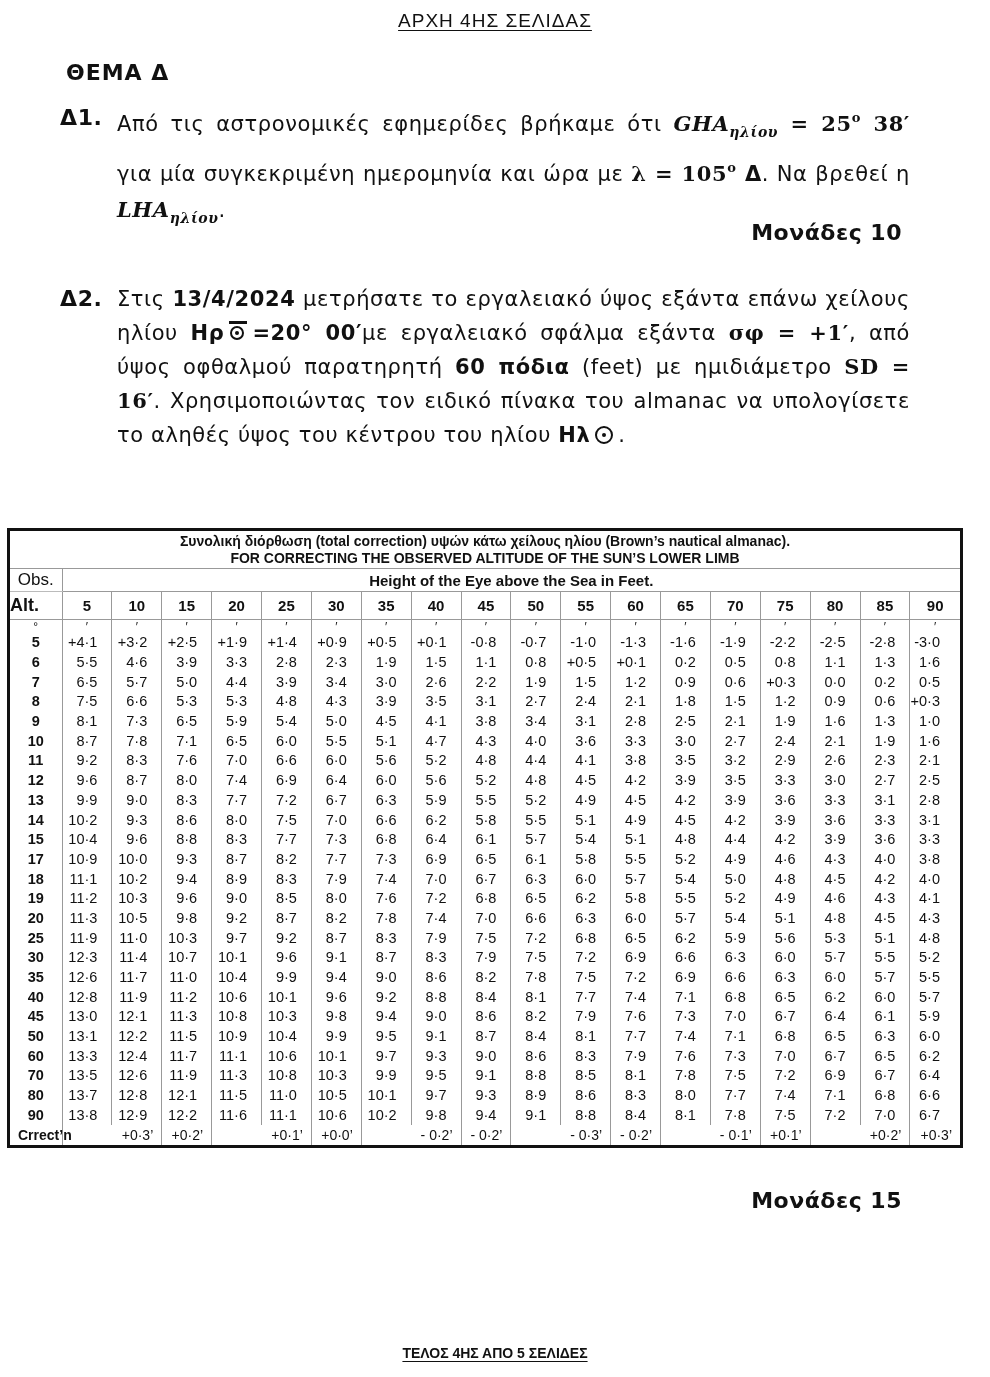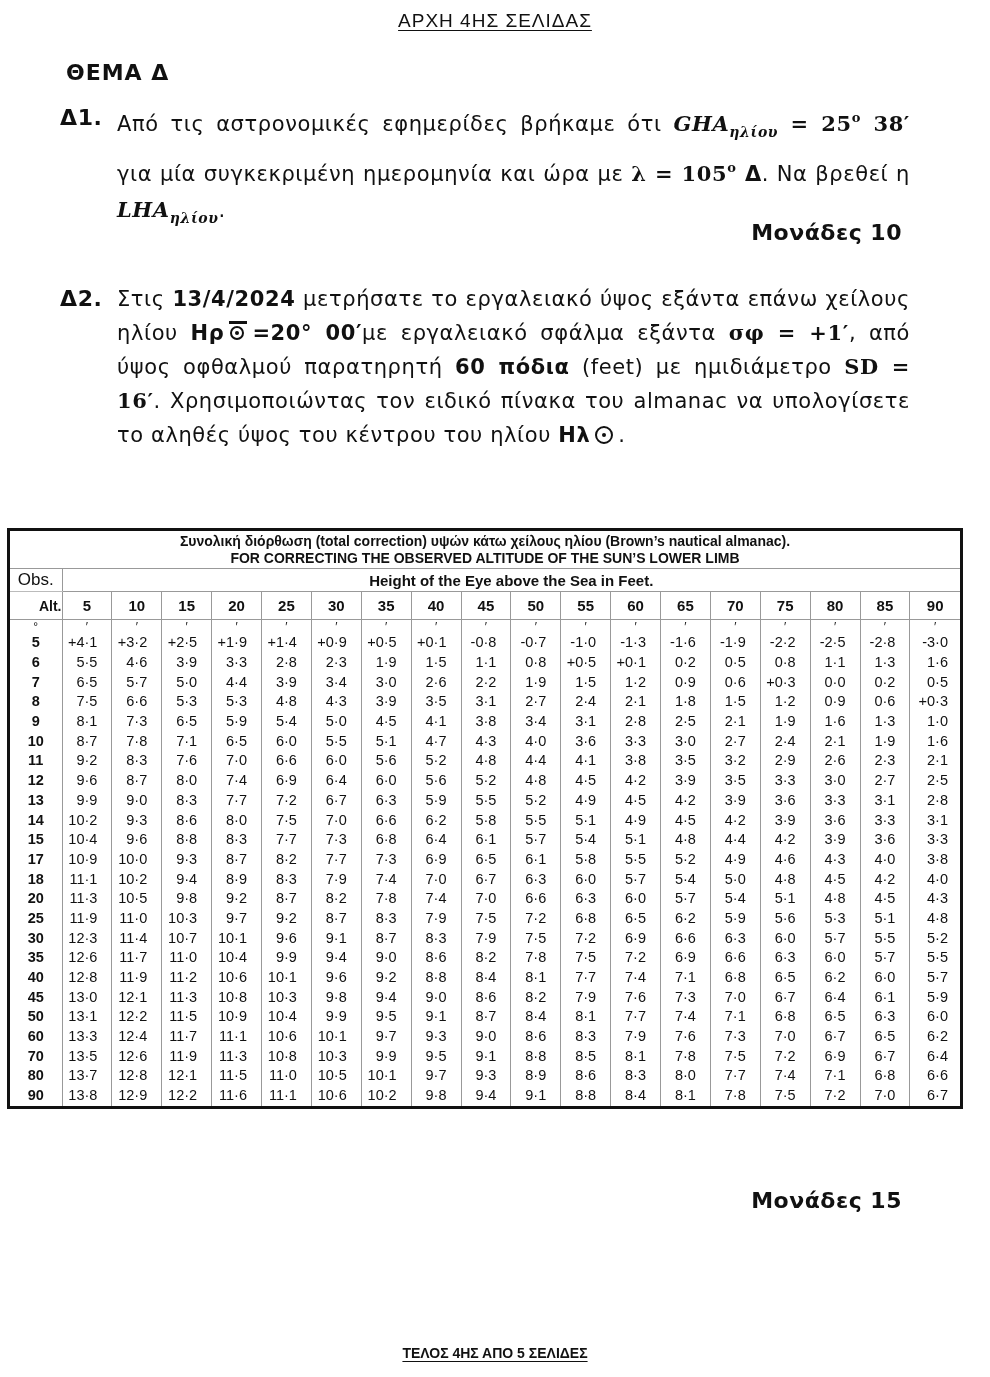--- a/index.html
+++ b/index.html
@@ -43,27 +43,27 @@
       position: absolute; left: 7px; top: 509px; width: 956px;
       border: 3px solid #111; box-sizing: border-box;
       font-family: "Liberation Sans", sans-serif;
       margin-top: 19px;
     }
     table { border-collapse: collapse; width: 100%; table-layout: fixed; }
     td, th { padding: 0; font-size: 14px; }
     .title-cell { text-align: center; font-weight: bold; font-size: 14px; line-height: 17px; padding: 2px 0 1px; border-bottom: 1px solid #999; }
     .hdr-obs { font-weight: normal; text-align: center; font-size: 17px; height: 22px; border-right: 1px solid #999; border-bottom: 1px solid #bbb; }
     .hdr-height { text-align: center; font-weight: bold; font-size: 15px; border-bottom: 1px solid #999; }
-    .hdr-alt { font-weight: bold; text-align: right; font-size: 14px; height: 27px; border-right: 1px solid #999; border-bottom: 1px solid #999; }
+    .hdr-alt { font-weight: bold; text-align: left; font-size: 18px; height: 27px; border-right: 1px solid #999; border-bottom: 1px solid #999; }
     .hdr-col { font-weight: bold; text-align: center; font-size: 15px; border-right: 1px solid #999; border-bottom: 1px solid #999; }
     .hdr-col:last-child { border-right: none; }
     .unit-row td { text-align: center; font-size: 12px; height: 13px; line-height: 12px; border-right: 1px solid #999; }
     .unit-row td:last-child { border-right: none; }
     .data-row td { height: 19.7px; line-height: 19px; text-align: right; padding-right: 14px; font-size: 14.5px; border-right: 1px solid #999; }
-    .data-row td:last-child { border-right: none; padding-right: 12px; text-align: right; }
+    .data-row td:last-child { border-right: none; padding-right: 20px; text-align: right; }
     .data-row td.alt { text-align: center; font-weight: bold; padding-right: 0; }
     .month-row td, .corr-row td { font-size: 14px; height: 20px; line-height: 19px; text-align: right; padding-right: 8px; border-right: 1px solid #999; }
     .month-row td { border-top: 1px solid #999; border-bottom: 1px solid #bbb; }
     .month-row td:last-child, .corr-row td:last-child { border-right: none; }
     .month-row td.lbl, .corr-row td.lbl { text-align: left; font-weight: bold; padding-left: 8px; padding-right: 0; }
 
     .page-footer {
       position: absolute; top: 1345px; left: 0; width: 990px; text-align: center;
       font-family: "Liberation Sans", sans-serif; font-weight: bold; font-size: 14px;
       text-decoration: underline; text-underline-offset: 3px;
@@ -432,20 +432,41 @@
           <td>6·0</td>
           <td>5·7</td>
           <td>5·4</td>
           <td>5·0</td>
           <td>4·8</td>
           <td>4·5</td>
           <td>4·2</td>
           <td>4·0</td>
         </tr>
         <tr class="data-row">
+          <td class="alt">19</td>
+          <td>11·2</td>
+          <td>10·3</td>
+          <td>9·6</td>
+          <td>9·0</td>
+          <td>8·5</td>
+          <td>8·0</td>
+          <td>7·6</td>
+          <td>7·2</td>
+          <td>6·8</td>
+          <td>6·5</td>
+          <td>6·2</td>
+          <td>5·8</td>
+          <td>5·5</td>
+          <td>5·2</td>
+          <td>4·9</td>
+          <td>4·6</td>
+          <td>4·3</td>
+          <td>4·1</td>
+        </tr>
+        <tr class="data-row">
           <td class="alt">20</td>
           <td>11·3</td>
           <td>10·5</td>
           <td>9·8</td>
           <td>9·2</td>
           <td>8·7</td>
           <td>8·2</td>
           <td>7·8</td>
           <td>7·4</td>
           <td>7·0</td>
@@ -664,19 +685,34 @@
           <td>8·4</td>
           <td>8·1</td>
           <td>7·8</td>
           <td>7·5</td>
           <td>7·2</td>
           <td>7·0</td>
           <td>6·7</td>
         </tr>
       </tbody>
     <tfoot id="table-foot">
+        <tr class="corr-row">
+          <td class="lbl">Crrect’n</td>
+          <td colspan="2">+0·3’</td>
+          <td colspan="1">+0·2’</td>
+          <td colspan="2">+0·1’</td>
+          <td colspan="1">+0·0’</td>
+          <td colspan="2">- 0·2’</td>
+          <td colspan="1">- 0·2’</td>
+          <td colspan="2">- 0·3’</td>
+          <td colspan="1">- 0·2’</td>
+          <td colspan="2">- 0·1’</td>
+          <td colspan="1">+0·1’</td>
+          <td colspan="2">+0·2’</td>
+          <td colspan="1">+0·3’</td>
+        </tr>
       </tfoot>
   </table>
 </div>
 
 <div class="marks marks2">Μονάδες 15</div>
 
 <div class="page-footer">ΤΕΛΟΣ 4ΗΣ ΑΠΟ 5 ΣΕΛΙΔΕΣ</div>
 
 </body></html>

